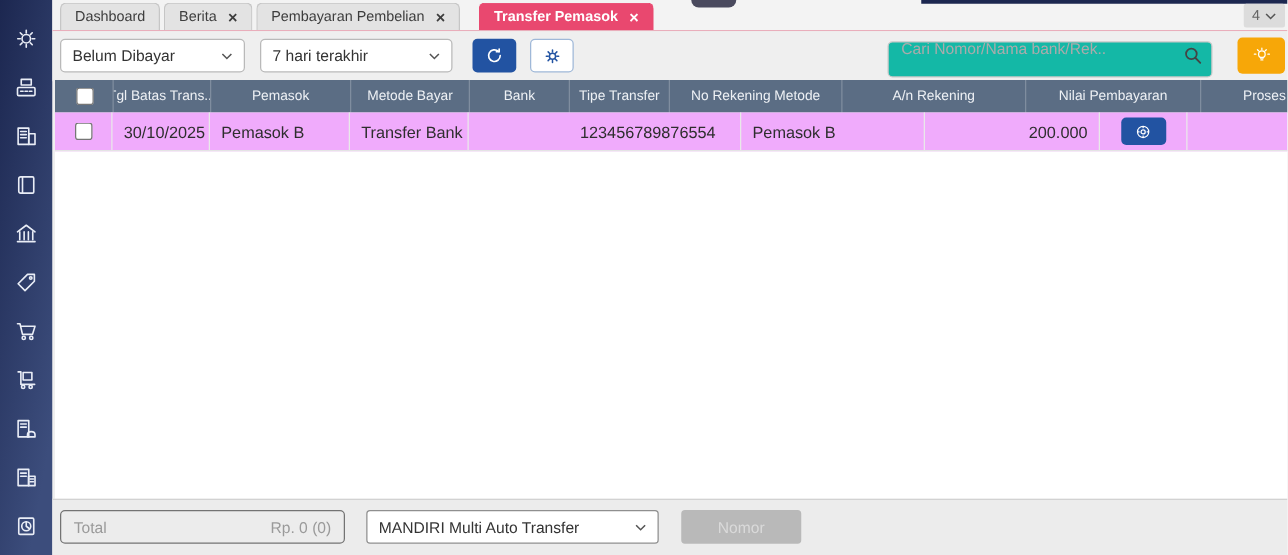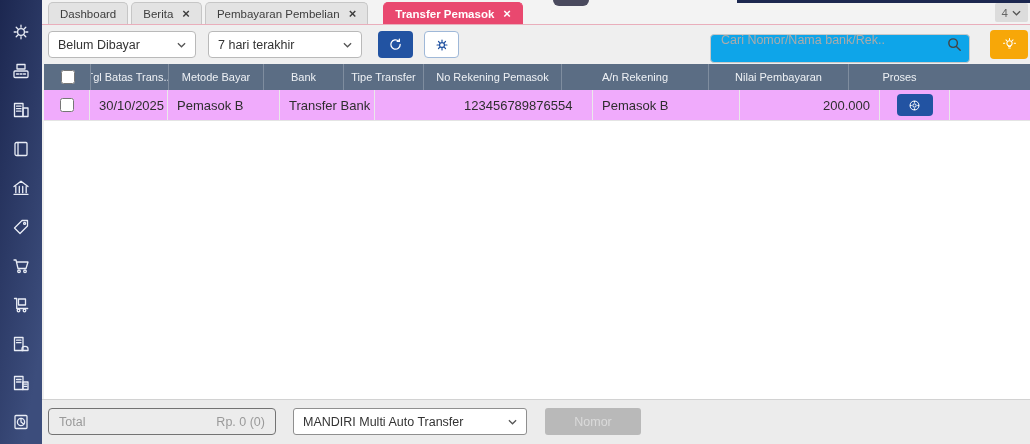--- a/index.html
+++ b/index.html
@@ -46,21 +46,21 @@
   .sel-status{left:6px;width:148px;}
   .sel-period{left:166px;width:154px;}
   .btn{position:absolute;top:6px;height:27px;border-radius:4px;display:flex;align-items:center;justify-content:center;cursor:pointer;border:none;padding:0;}
   .btn-refresh{left:336px;width:35px;background:var(--accent-blue,#2253a2);}
   .btn-refresh svg{width:15px;height:15px;stroke:#fff;fill:none;stroke-width:1.6;stroke-linecap:round;}
   .btn-gear{left:382px;width:35px;background:#fff;border:1px solid #9fb8d8;box-sizing:border-box;}
   .btn-gear svg{width:16px;height:16px;stroke:var(--accent-blue,#2253a2);fill:none;stroke-width:1.7;stroke-linecap:round;}
   .search{position:absolute;left:668px;top:5px;width:260px;height:29px;}
   .search input{
     width:100%;height:100%;box-sizing:border-box;border:1px solid #c8c8c8;border-radius:4px;
-    padding:0 30px 16px 10px;font-size:12.5px;color:#333;font-family:inherit;outline:none;background:#0ea5e9;
+    padding:0 30px 16px 10px;font-size:12.5px;color:#333;font-family:inherit;outline:none;background:#14b8a6;
   }
   .search input::placeholder{color:#ababab;}
   .search .mag{position:absolute;right:8px;top:6px;width:16px;height:16px;stroke:#444;fill:none;stroke-width:1.6;stroke-linecap:round;}
   .btn-bulb{left:948px;width:38px;height:29px;top:5px;background:var(--accent-orange,#f7a708);}
   .btn-bulb svg{width:17px;height:17px;stroke:#fff;fill:none;stroke-width:1.3;stroke-linecap:round;}
   
   .tablewrap{position:absolute;top:64px;bottom:44px;left:2px;width:986px;background:#fff;}
   .thead{display:flex;height:26px;background:var(--header-bg,#5b6d84);color:#eef1f5;font-size:11px;}
   .th{display:flex;align-items:center;justify-content:center;box-sizing:border-box;border-left:1px solid rgba(255,255,255,.22);overflow:hidden;white-space:nowrap;}
   .th:first-child{border-left:none;}
@@ -239,24 +239,25 @@
         </svg>
       </button>
     </div>
 
     <div class="tablewrap">
       <div class="thead" id="thead">
           <div class="th" style="width: 46px;">
             <input type="checkbox" style="">
           </div>
           <div class="th" style="width: 78px;">Tgl Batas Trans...</div>
+          <div class="th" style="width: 112px;">Pemasok</div>
           <div class="th" style="width: 95px;">Metode Bayar</div>
           <div class="th" style="width: 80px;">Bank</div>
           <div class="th" style="width: 80px;">Tipe Transfer</div>
-          <div class="th" style="width: 138px;">No Rekening Pemasok</div>
+          <div class="th" style="width: 138px;">No Rekening Metode</div>
           <div class="th" style="width: 147px;">A/n Rekening</div>
           <div class="th" style="width: 140px;">Nilai Pembayaran</div>
           <div class="th" style="width: 70px; padding-left: 32px;">Proses</div>
         </div>
       <div id="tbody">
           <div class="tr">
             <div class="td center" style="width: 46px;">
               <input type="checkbox" style="">
             </div>
             <div class="td" style="width: 78px;">30/10/2025</div>

